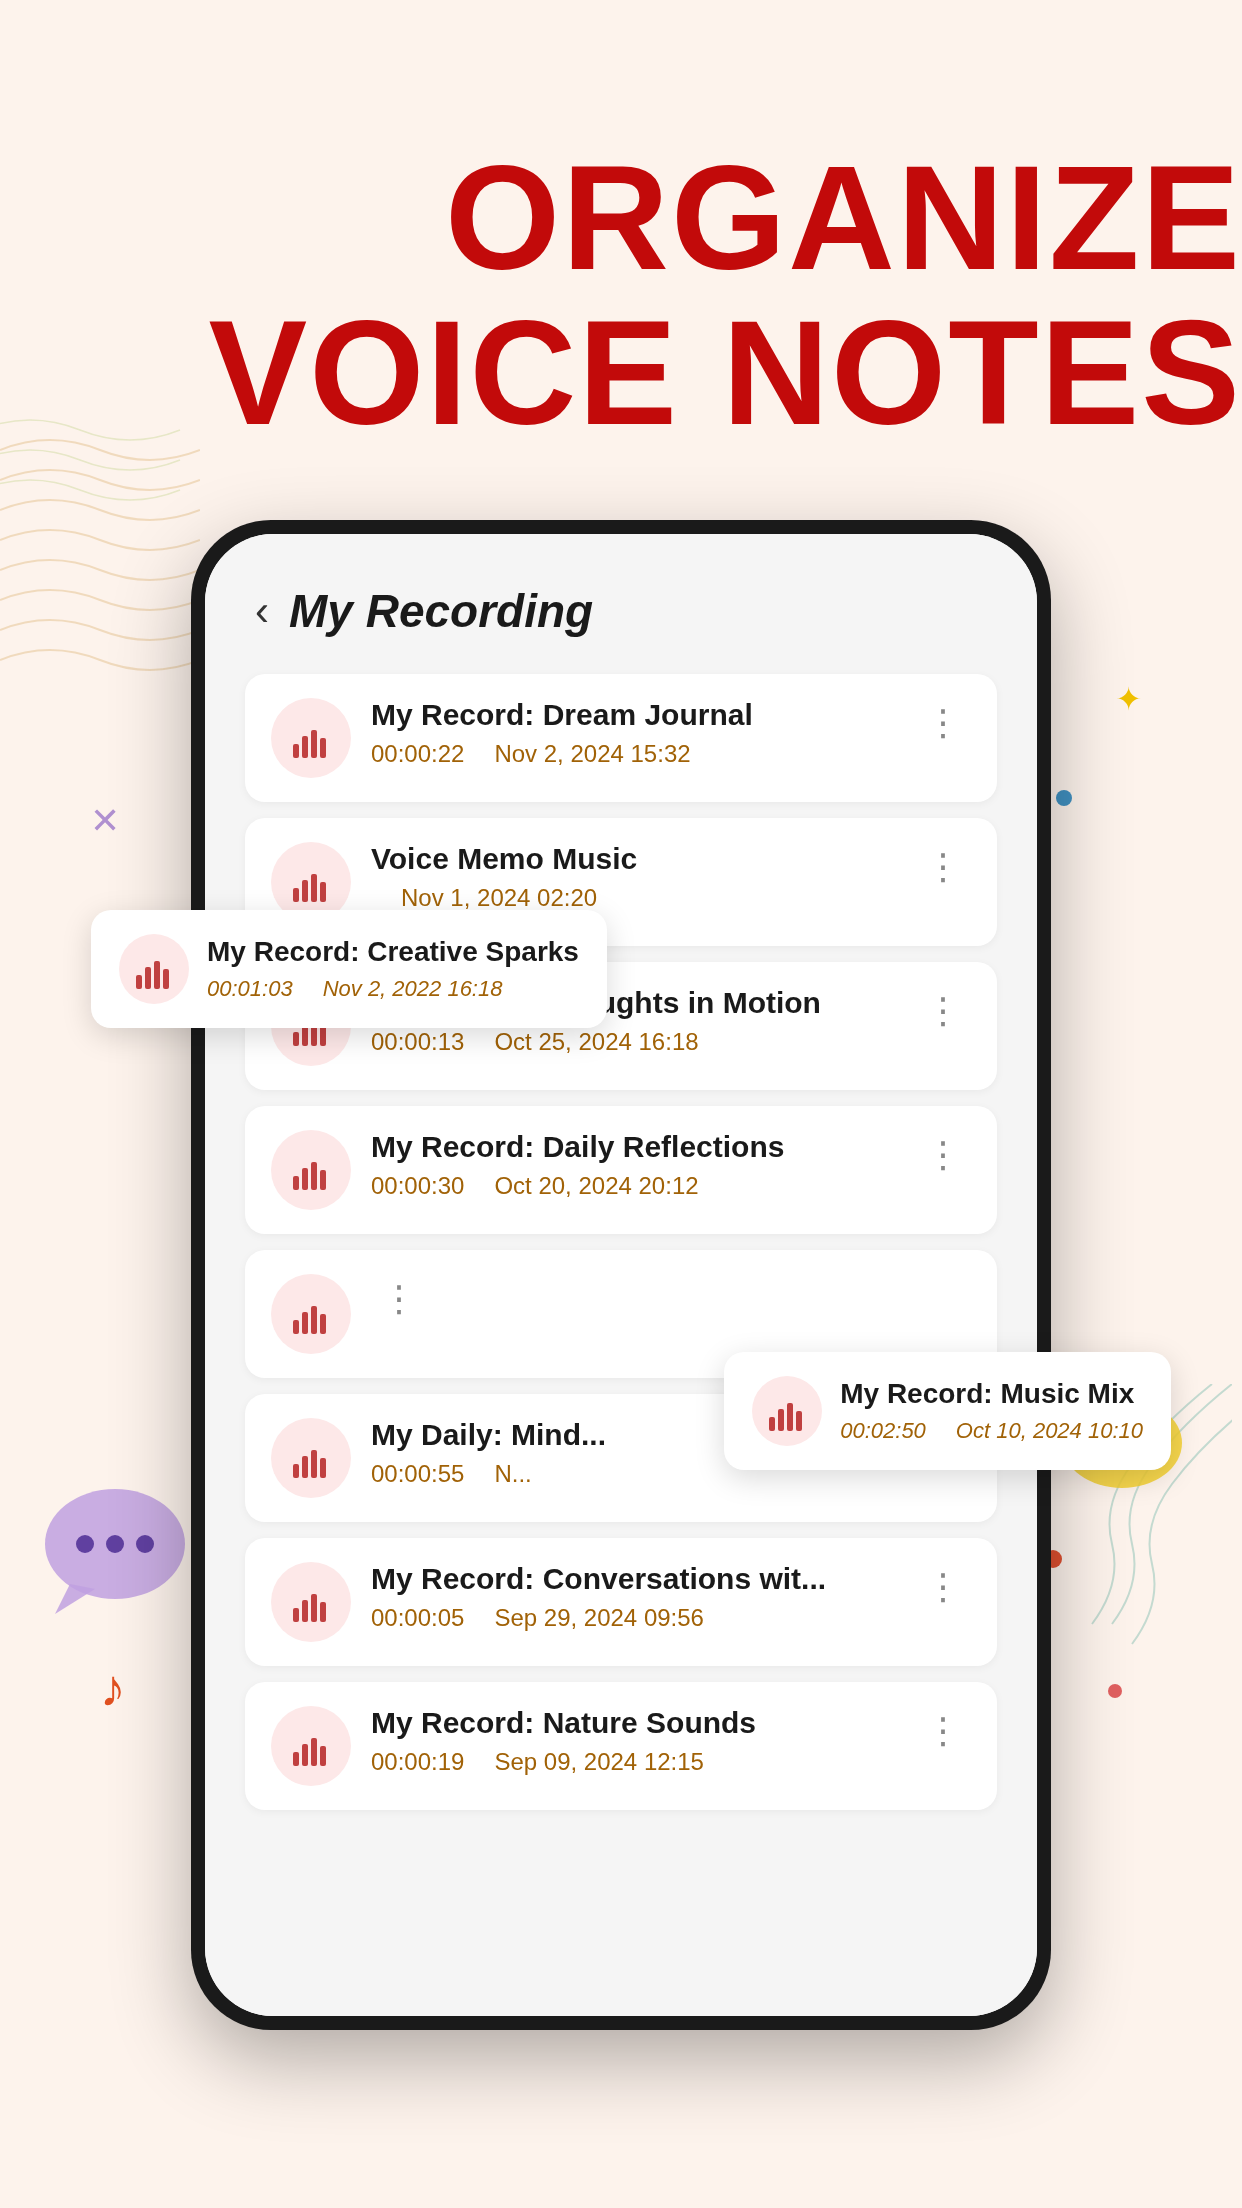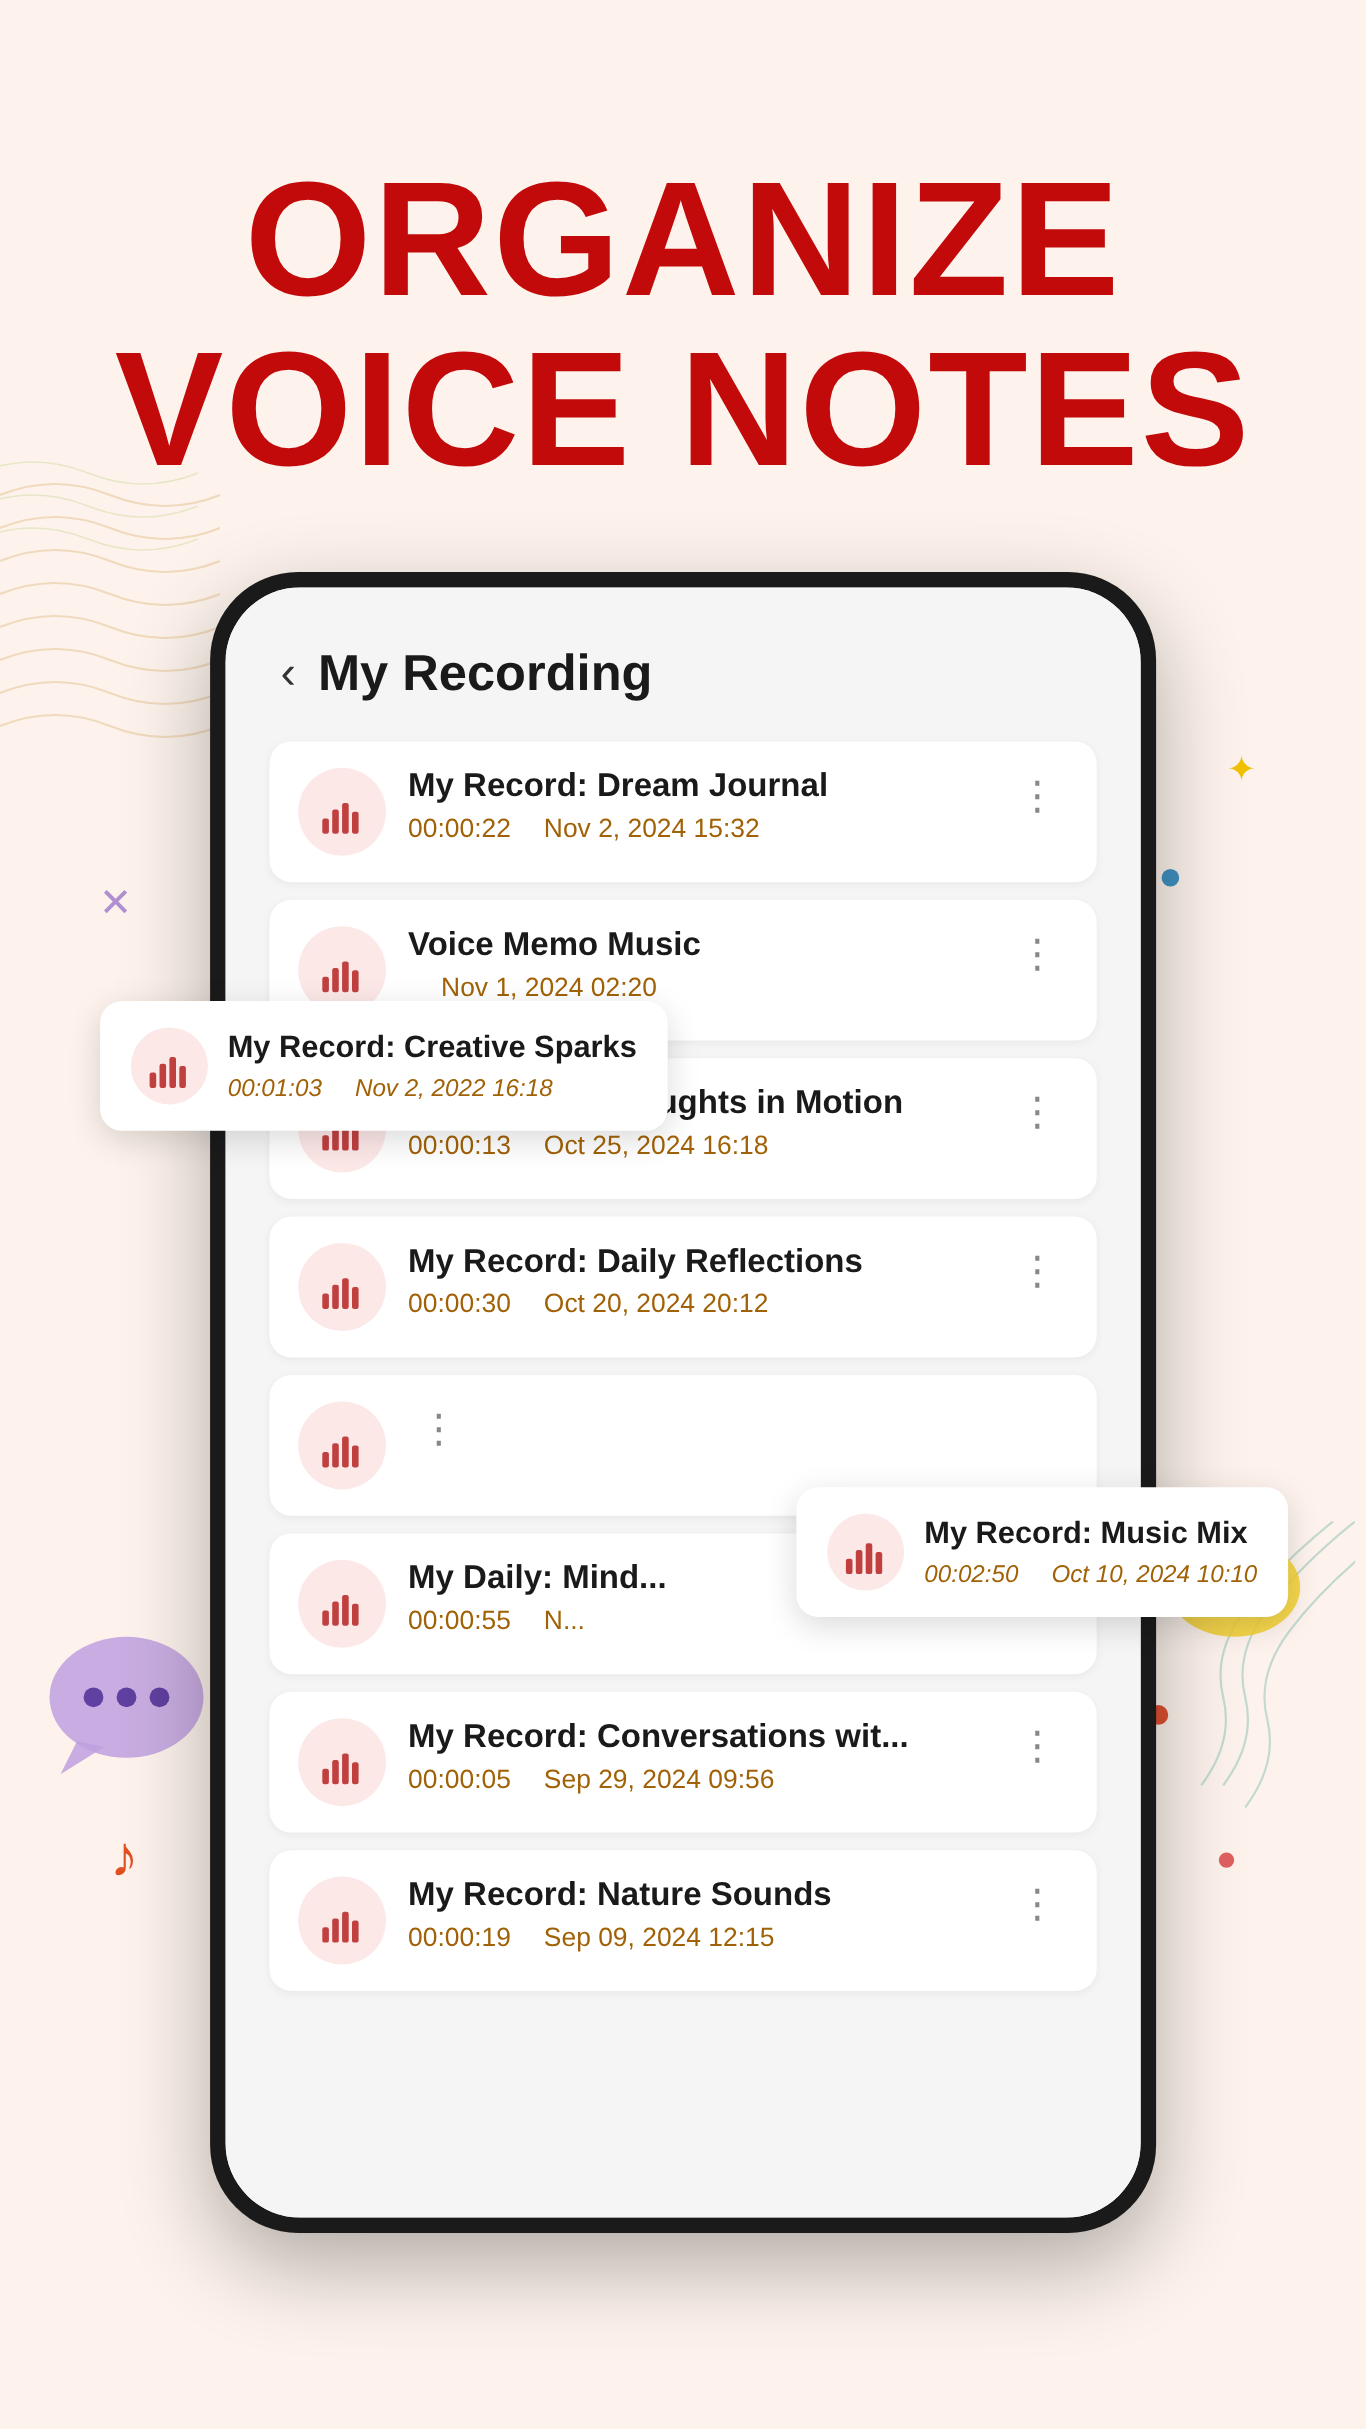--- a/index.html
+++ b/index.html
@@ -18,21 +18,21 @@
       position: absolute;
       pointer-events: none;
     }
 
     
     .headline {
       position: absolute;
       top: 140px;
       left: 0;
       right: 0;
-      text-align: center;
+      text-align: right;
     }
 
     .headline h1 {
       font-size: 148px;
       font-weight: 900;
       color: #c20a0a;
       line-height: 1.05;
       letter-spacing: 2px;
       text-transform: uppercase;
     }
@@ -87,20 +87,21 @@
       font-size: 42px;
       color: #333;
       margin-right: 20px;
       cursor: pointer;
     }
 
     .screen-title {
       font-size: 46px;
       font-weight: 700;
       color: #1a1a1a;
+      font-style: italic;
     }
 
     
     .recording-list {
       display: flex;
       flex-direction: column;
       gap: 16px;
     }
 
     .recording-item {

